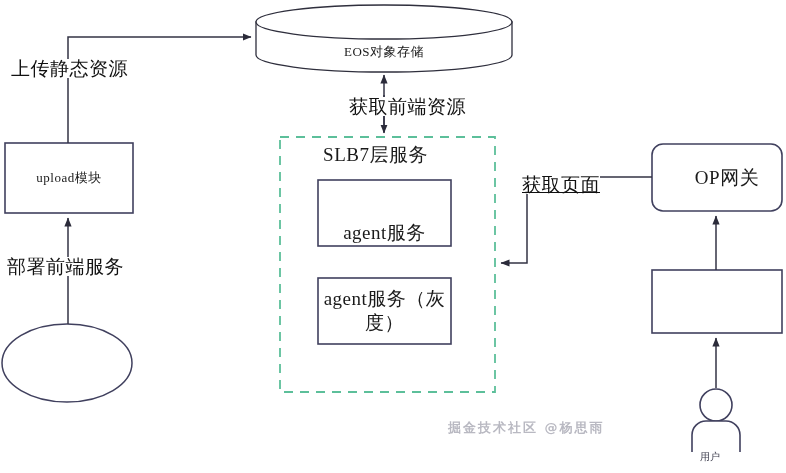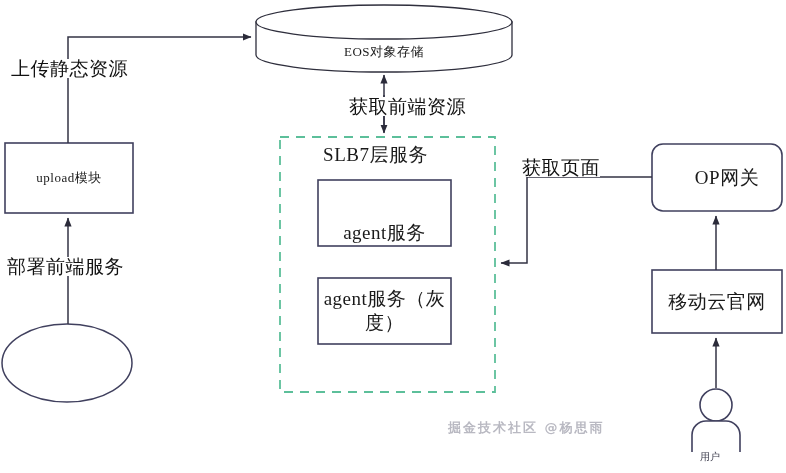--- a/index.html
+++ b/index.html
@@ -121,27 +121,26 @@
   <div class="node-label fs14" style="left:2px; top:324px; width:130px; height:78px;"></div>
 
   <div class="node-label fs15" style="left:268px; top:142px; width:215px; height:26px;">SLB7层服务</div>
 
   <div class="node-label fs15" style="left:318px; top:180px; width:133px; height:66px;margin-top:20px;">agent服务</div>
 
   <div class="node-label fs15" style="left:322px; top:278px; width:125px; height:66px;">agent服务（灰度）</div>
 
   <div class="node-label fs15" style="left:652px; top:144px; width:150px; height:67px;">OP网关</div>
 
-  <div class="node-label fs15" style="left:652px; top:270px; width:130px; height:63px;">移动云官网</div>
 
   <div class="actor-label fs14" style="left:700px; top:450px;">用户</div>
 
   <div class="edge-label fs15" style="left:11px; top:59px;">上传静态资源</div>
 
   <div class="edge-label fs15" style="left:325px; top:97px;margin-left:24px;">获取前端资源</div>
 
   <div class="edge-label fs15" style="left:7px; top:257px;">部署前端服务</div>
 
-  <div class="edge-label fs15" style="left:522px; top:158px;">获取页面</div>
+  <div class="edge-label fs15" style="left:522px; top:175px;text-decoration:underline;">获取页面</div>
 
   <div class="watermark fs16" style="left:448px; top:419px;">掘金技术社区 @杨思雨</div>
 
 </div>
 
 </body></html>

